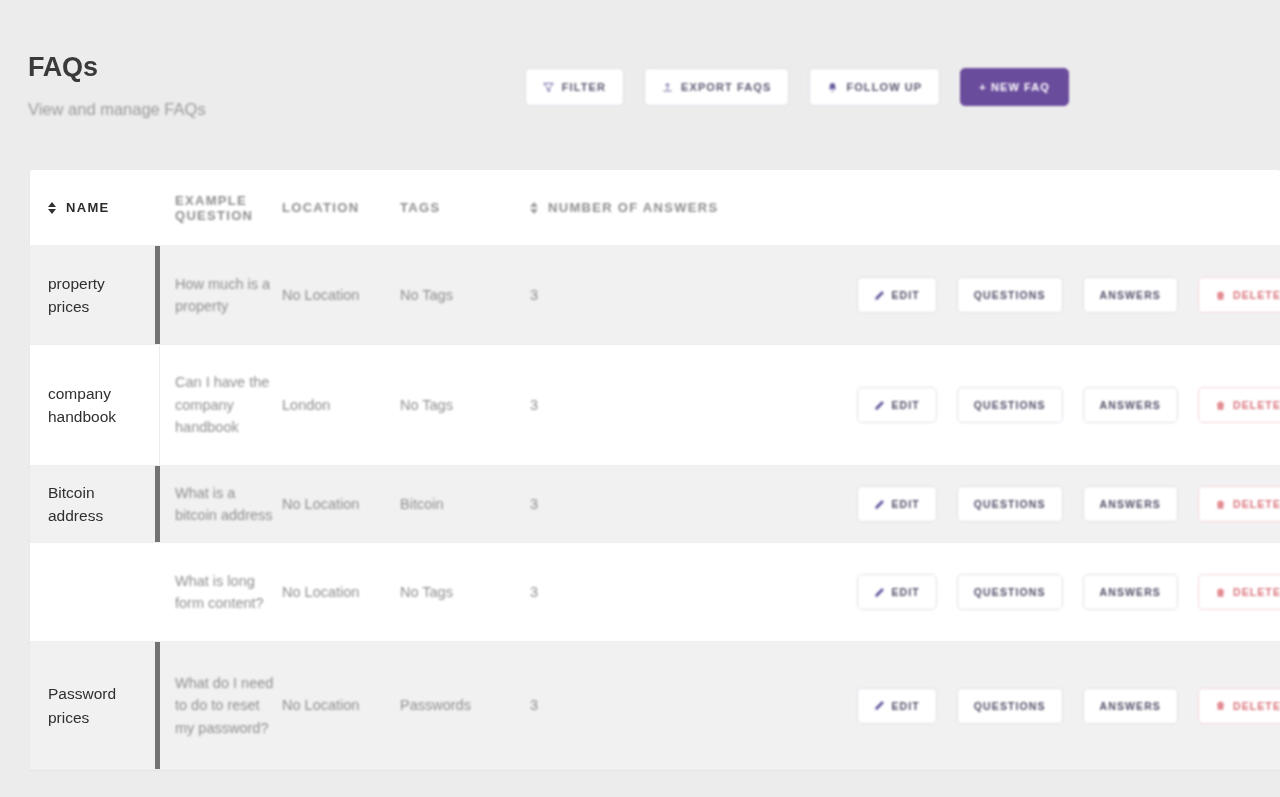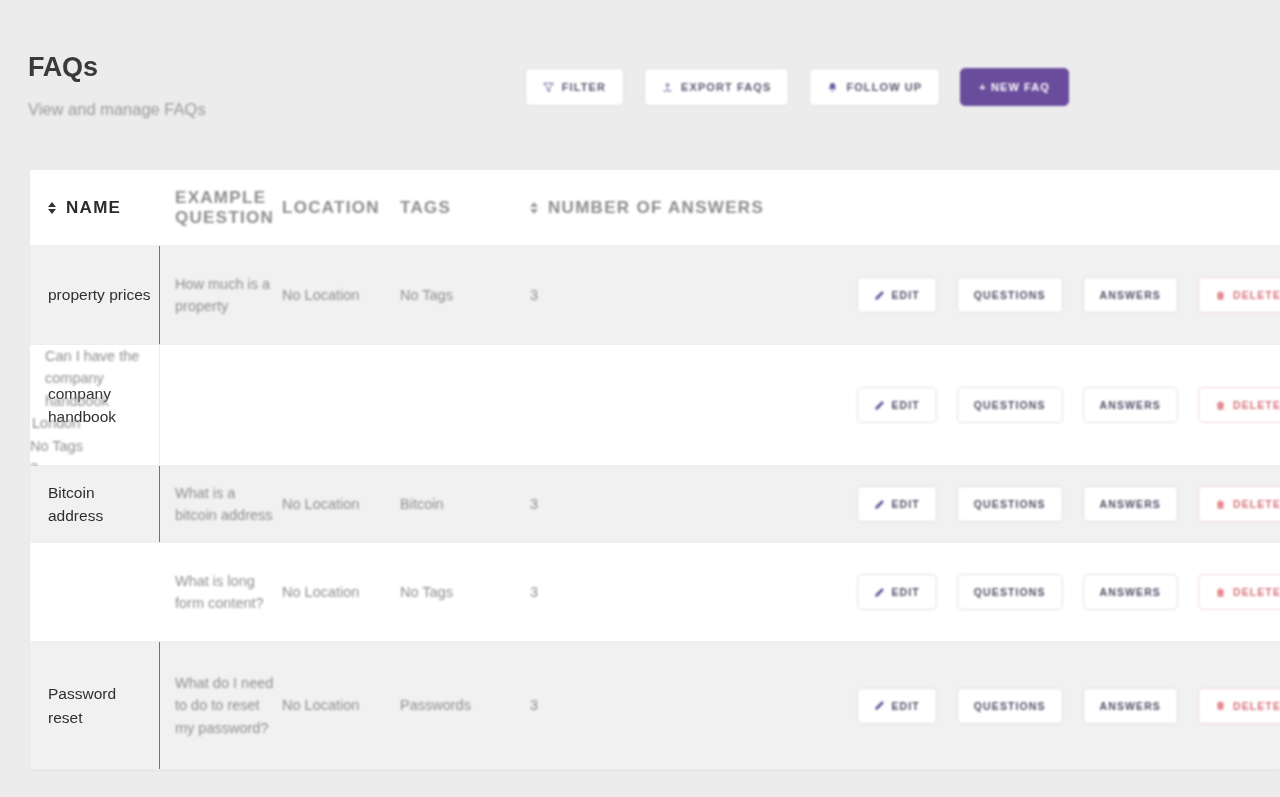--- a/index.html
+++ b/index.html
@@ -100,21 +100,21 @@
 
   .thead {
     display: flex;
     align-items: center;
     height: 76px;
     background: #ffffff;
     border-bottom: 1px solid #f0f0f0;
   }
 
   .th {
-    font-size: 17px;
+    font-size: 13px;
     font-weight: bold;
     letter-spacing: 1.3px;
     text-transform: uppercase;
     color: #2b2b2b;
   }
 
   .th.muted { color: #8d8d8d; filter: blur(1.15px); }
 
   .sort-ic {
     display: inline-flex;
@@ -154,21 +154,21 @@
     position: absolute;
     left: 0; top: 0; bottom: 0;
     width: 130px;
     display: flex;
     align-items: center;
     padding-left: 18px;
     padding-right: 8px;
   }
   .tr.alt .name-cell { background: #f1f1f1; }
   .tr:not(.alt) .name-cell { background: #ffffff; border-right: 1px solid #ececec; }
-  .tr.alt .name-cell { border-right: 1px solid #737373; }
+  .tr.alt .name-cell { border-right: 5px solid #737373; }
 
   .name-txt {
     font-size: 15.5px;
     color: #2f2f2f;
     line-height: 1.5;
   }
 
   .cell-txt {
     font-size: 14.5px;
     color: #8f8f8f;
@@ -211,21 +211,21 @@
   .act-btn .ic { display: flex; align-items: center; color: #6b5fa0; }
 
   .act-btn.danger {
     border-color: #f3d4d6;
     color: #d9737c;
   }
   .act-btn.danger .ic { color: #e38b91; }
 
   
   .h-r1 { height: 99px; }
-  .h-r2 { height: 121px; flex-direction: column; }
+  .h-r2 { height: 121px; }
   .h-r3 { height: 77px; }
   .h-r4 { height: 99px; }
   .h-r5 { height: 128px; }
 </style>
 </head>
 <body>
 
 <div class="page-header">
   <div class="page-title">FAQs</div>
   <div class="page-subtitle">View and manage FAQs</div>
@@ -460,21 +460,21 @@
                 <path d="M3 4h10l-1 10H4zM6 2h4v2H6z" fill="currentColor"></path>
               </svg>
             </span>
           <span>DELETE</span>
         </div>
       </div>
     </div>
 
     <div class="tr alt h-r5">
       <div class="name-cell">
-        <span class="name-txt">Password reset</span>
+        <span class="name-txt">Password prices</span>
       </div>
       <div class="cell c-name"></div>
       <div class="cell c-q">
         <span class="cell-txt">What do I need to do to reset my password?</span>
       </div>
       <div class="cell c-loc">
         <span class="cell-txt">No Location</span>
       </div>
       <div class="cell c-tags">
         <span class="cell-txt">Passwords</span>

